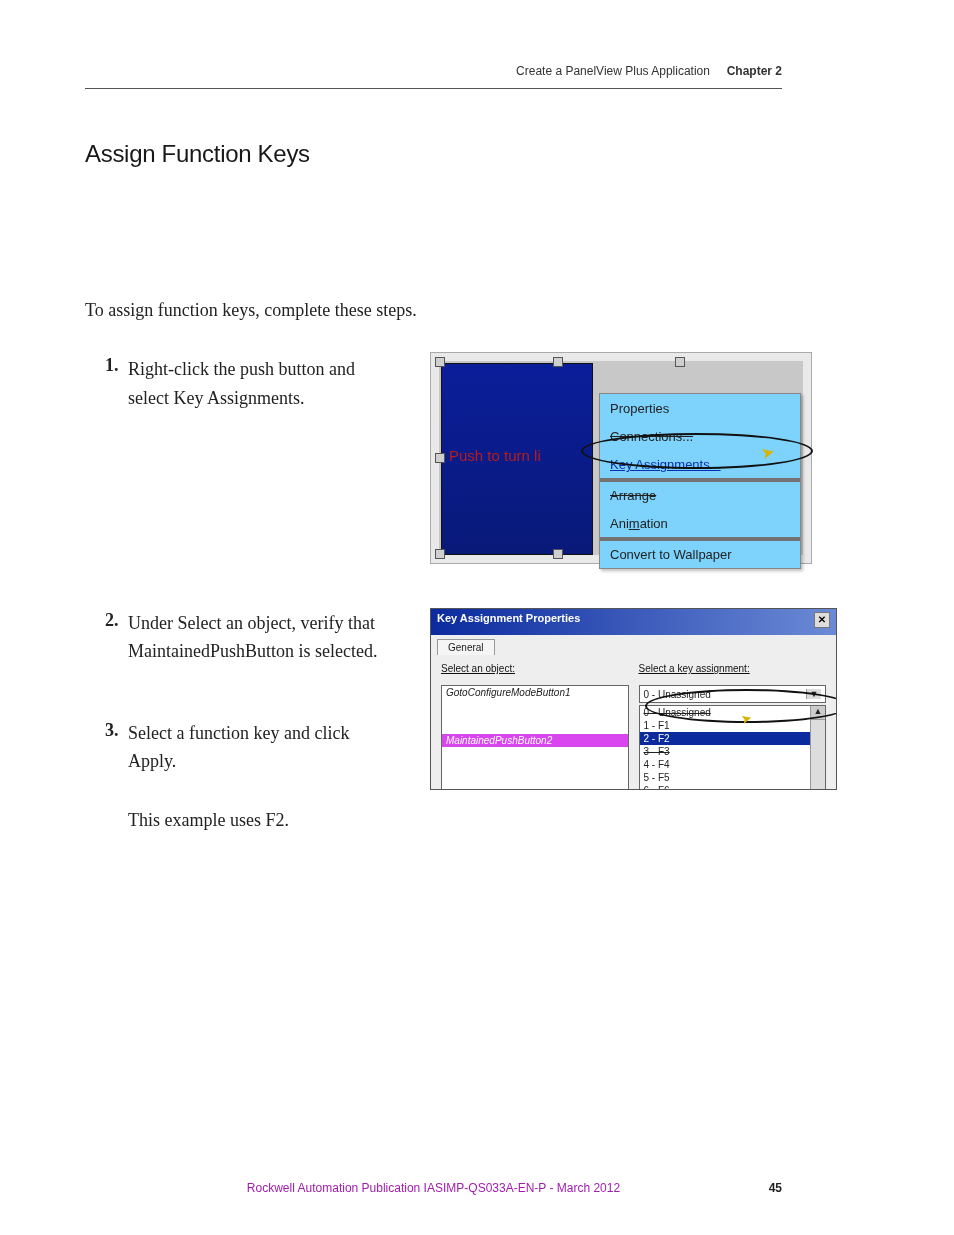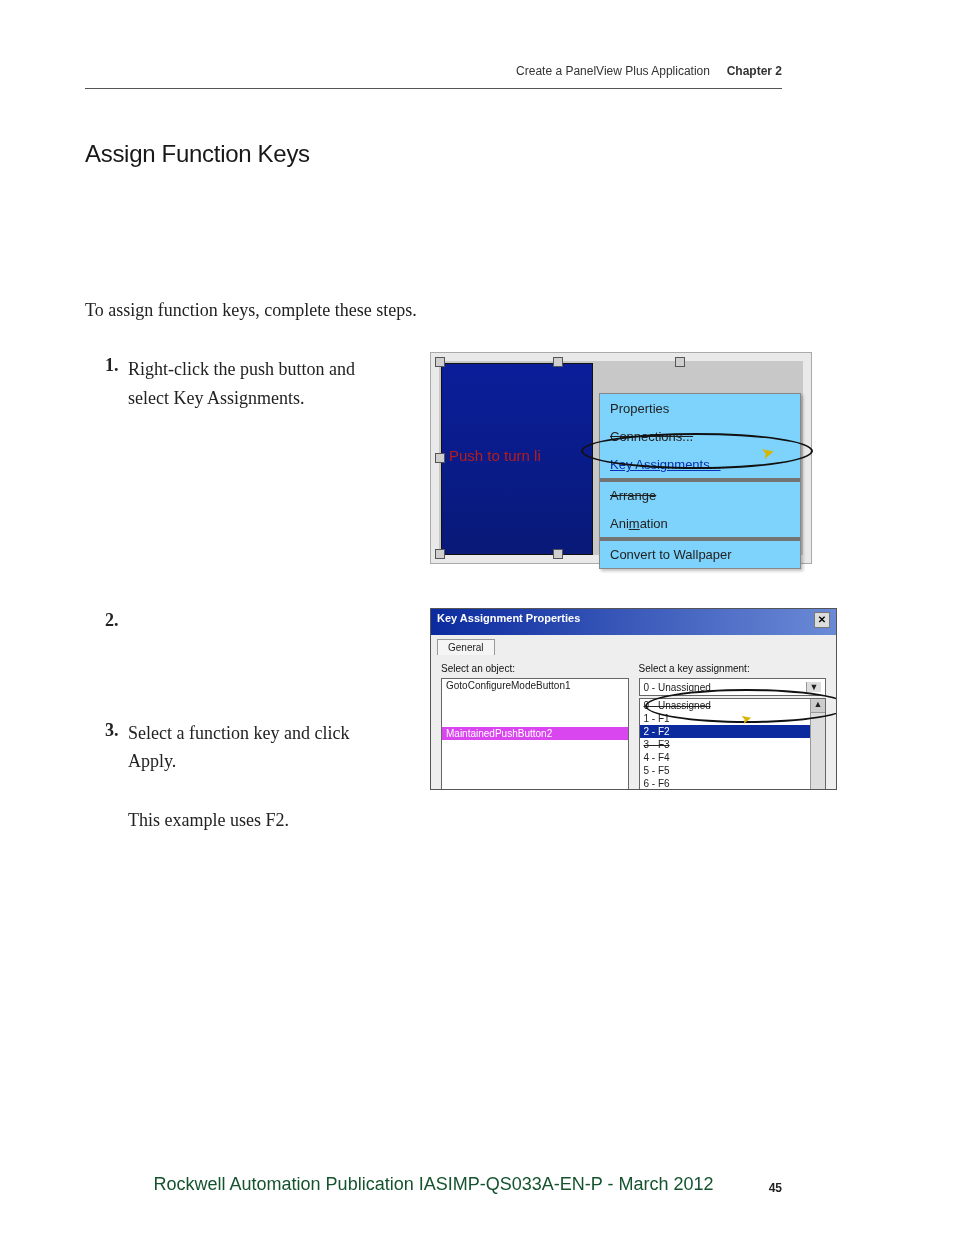--- a/index.html
+++ b/index.html
@@ -200,27 +200,28 @@
     padding: 2px 10px;
     background: #f5f5f5;
     font-size: 10px;
   }
   .fig2 .panel {
     display: flex;
     gap: 10px;
     padding: 8px 10px;
   }
   .fig2 .col { flex: 1; }
-  .fig2 .label { margin-bottom: 4px; color: #111; }
+  .fig2 .label { margin-bottom: 11px; color: #111; text-decoration: underline; }
   .fig2 .listbox {
     border: 1px solid #666;
     background: #fff;
     height: 110px;
     font-size: 10px;
     overflow: hidden;
+    font-style: italic;
   }
   .fig2 .listbox .li { padding: 1px 4px; white-space:nowrap;}
   .fig2 .listbox .sel { background: #d946ef; color: #fff; margin-top: 35px; }
   .fig2 .combo {
     border: 1px solid #666;
     background: #fff;
     padding: 1px 4px;
     display:flex;
     justify-content: space-between;
     align-items:center;
@@ -260,22 +261,22 @@
   .fig2 .cursor2 {
     position:absolute; top:102px; left:310px; font-size:13px; color:#d8b400; transform:rotate(-15deg);
   }
 
   .footer {
     position:absolute;
     bottom: 40px;
     left: 0; right: 0;
     text-align: center;
     font-family: Arial, sans-serif;
-    font-size: 18px;
-    color: #14532d;
+    font-size: 12px;
+    color: #a21caf;
   }
   .page-num {
     position:absolute;
     bottom: 40px;
     right: 85px;
     font-family: Arial, sans-serif;
     font-size: 12px;
     font-weight: 700;
   }
 </style>
@@ -314,20 +315,21 @@
       <div class="mitem highlight"><u>K</u>ey Assignments...</div>
       <div class="mitem sep"><span style="text-decoration:line-through">Arrange</span></div>
       <div class="mitem">Ani<u>m</u>ation</div>
       <div class="mitem sep">Convert to Wallpaper</div>
     </div>
     <div class="ellipse"></div>
     <div class="cursor">➤</div>
   </div>
 
   <div class="step2-num">2.</div>
+  <div class="step2-text">Under Select an object, verify that MaintainedPushButton is selected.</div>
 
   <div class="step3-num">3.</div>
   <div class="step3-text">Select a function key and click Apply.</div>
   <div class="step3-note">This example uses F2.</div>
 
   <div class="fig2">
     <div class="titlebar">
       <span>Key Assignment Properties</span>
       <span class="closebtn">✕</span>
     </div>

